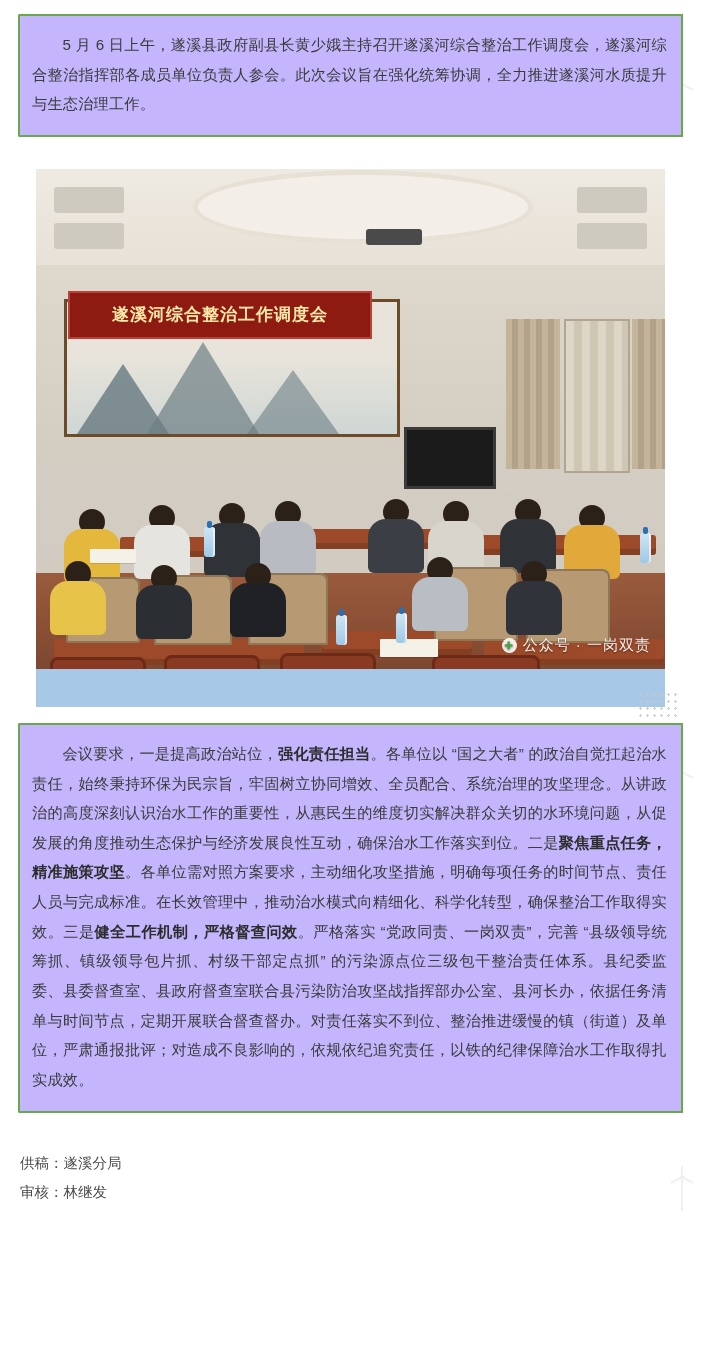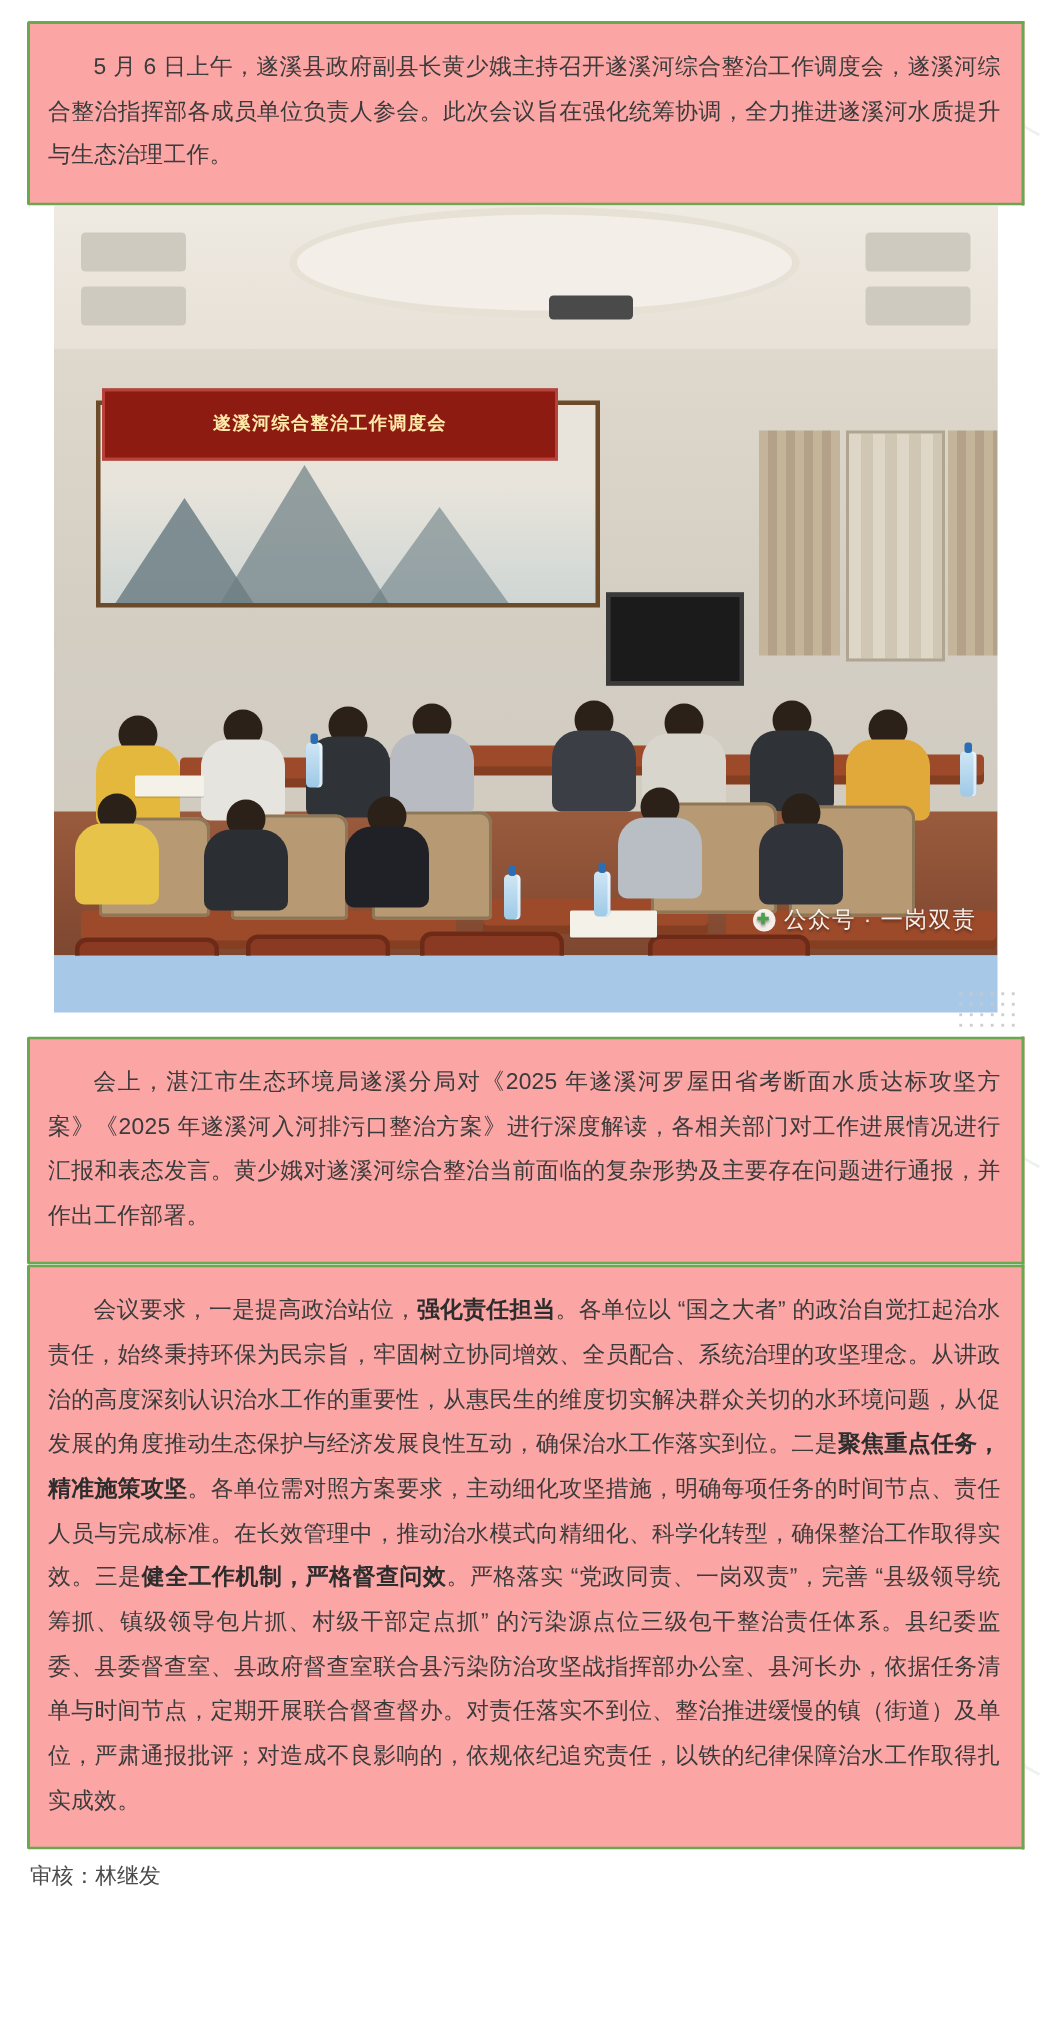--- a/index.html
+++ b/index.html
@@ -34,22 +34,22 @@
   .windmill svg { display: block; }
 
   .block {
     position: relative;
     border-top: 2px solid #6aa84f;
     border-bottom: 2px solid #6aa84f;
     border-left: 2px solid #6aa84f;
     border-right: 0;
     border-radius: 2px 0 0 2px;
     padding: 14px 16px 16px 12px;
-    margin-bottom: 0;
-    background: #fca5a5;
+    margin-bottom: 32px;
+    background: #c4b5fd;
   }
   .block::after {
     content: "";
     position: absolute;
     top: -2px;
     right: 0;
     width: 2px;
     height: calc(100% + 4px);
     background: #6aa84f;
   }
@@ -111,21 +111,21 @@
   .wall {
     position: absolute; left: 0; top: 96px; width: 100%; height: 200px;
     background: linear-gradient(#ded8cd, #d2ccc1);
   }
   .banner {
     position: absolute; left: 32px; top: 122px; width: 300px; height: 44px;
     background: #8d1b12; border: 2px solid #b8413a;
     display: flex; align-items: center; justify-content: center;
   }
   .banner span {
-    color: #ffe9a8; font-size: 12px; font-weight: bold; letter-spacing: 1px;
+    color: #ffe9a8; font-size: 17px; font-weight: bold; letter-spacing: 1px;
     white-space: nowrap;
     font-family: Liberation Sans, sans-serif;
   }
   .mural {
     position: absolute; left: 28px; top: 130px; width: 330px; height: 132px;
     background: linear-gradient(#e8e4db 40%, #cfd6d4 100%);
     border: 3px solid #6b4b2a;
   }
   .mountain {
     position: absolute; bottom: 0; width: 0; height: 0;
@@ -351,37 +351,35 @@
       <line x1="13" y1="12" x2="13" y2="46" stroke="#cfd8cf" stroke-width="2"></line>
       <g stroke="#cfd8cf" stroke-width="2" fill="none">
         <line x1="13" y1="12" x2="13" y2="1"></line>
         <line x1="13" y1="12" x2="24" y2="18"></line>
         <line x1="13" y1="12" x2="2" y2="18"></line>
       </g>
       <circle cx="13" cy="12" r="2" fill="#cfd8cf"></circle>
     </svg>
   </div>
 
-  <div class="block">
-    <p class="indent">会上，湛江市生态环境局遂溪分局对《2025 年遂溪河罗屋田省考断面水质达标攻坚方案》《2025 年遂溪河入河排污口整治方案》进行深度解读，各相关部门对工作进展情况进行汇报和表态发言。黄少娥对遂溪河综合整治当前面临的复杂形势及主要存在问题进行通报，并作出工作部署。</p>
-  </div>
 
   <div class="windmill" style="top:1165px;">
     <svg width="26" height="46" viewBox="0 0 26 46">
       <line x1="13" y1="12" x2="13" y2="46" stroke="#cfd8cf" stroke-width="2"></line>
       <g stroke="#cfd8cf" stroke-width="2" fill="none">
         <line x1="13" y1="12" x2="13" y2="1"></line>
         <line x1="13" y1="12" x2="24" y2="18"></line>
         <line x1="13" y1="12" x2="2" y2="18"></line>
       </g>
       <circle cx="13" cy="12" r="2" fill="#cfd8cf"></circle>
     </svg>
   </div>
 
   <div class="block">
     <p class="indent"><span>会议要求，一是提高政治站位，</span><span class="bold">强化责任担当</span><span>。各单位以 “国之大者” 的政治自觉扛起治水责任，始终秉持环保为民宗旨，牢固树立协同增效、全员配合、系统治理的攻坚理念。从讲政治的高度深刻认识治水工作的重要性，从惠民生的维度切实解决群众关切的水环境问题，从促发展的角度推动生态保护与经济发展良性互动，确保治水工作落实到位。二是</span><span class="bold">聚焦重点任务，精准施策攻坚</span><span>。各单位需对照方案要求，主动细化攻坚措施，明确每项任务的时间节点、责任人员与完成标准。在长效管理中，推动治水模式向精细化、科学化转型，确保整治工作取得实效。三是</span><span class="bold">健全工作机制，严格督查问效</span><span>。严格落实 “党政同责、一岗双责”，完善 “县级领导统筹抓、镇级领导包片抓、村级干部定点抓” 的污染源点位三级包干整治责任体系。县纪委监委、县委督查室、县政府督查室联合县污染防治攻坚战指挥部办公室、县河长办，依据任务清单与时间节点，定期开展联合督查督办。对责任落实不到位、整治推进缓慢的镇（街道）及单位，严肃通报批评；对造成不良影响的，依规依纪追究责任，以铁的纪律保障治水工作取得扎实成效。</span></p>
   </div>
 
   <div class="footer">
+    <div>供稿：遂溪分局</div>
     <div>审核：林继发</div>
   </div>
 
 </div>
 
 </body></html>

